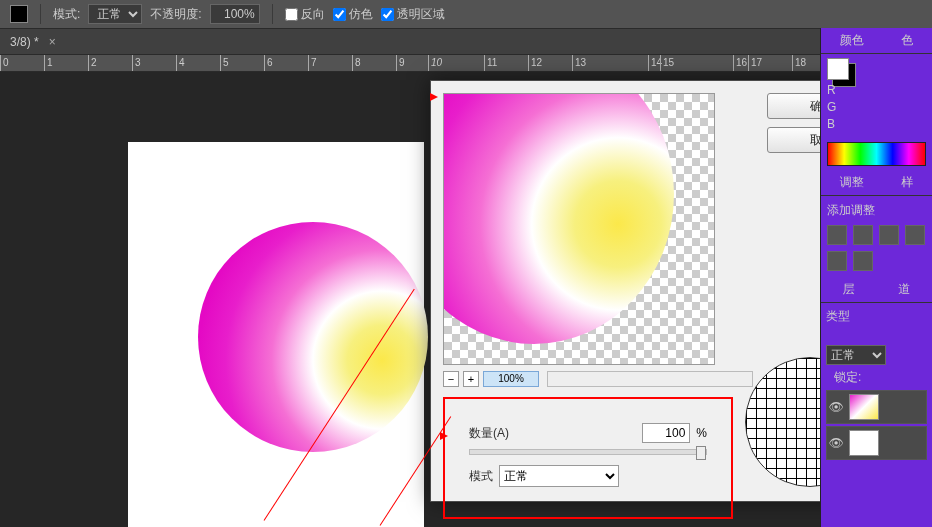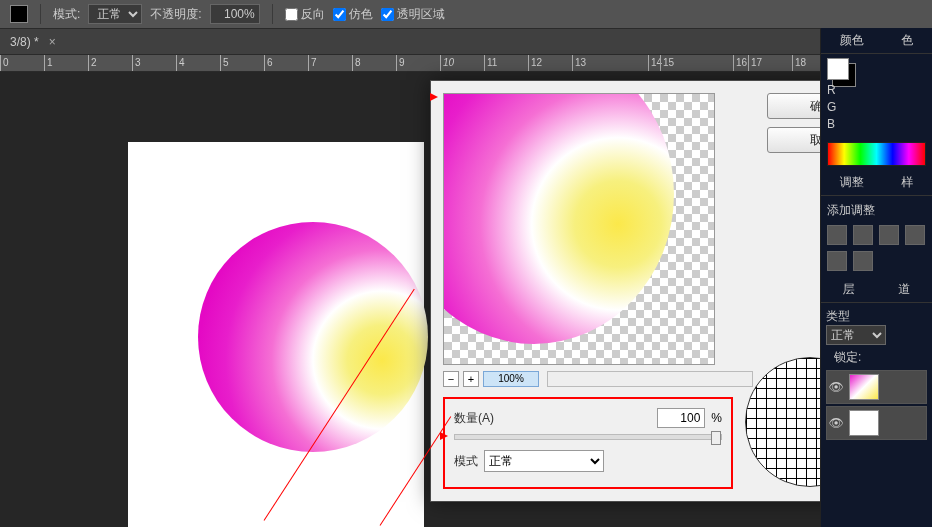--- a/index.html
+++ b/index.html
@@ -13,51 +13,51 @@
 .options-bar label{display:flex;align-items:center;color:#ccc}
 .doc-tab{height:26px;background:#404040;display:flex;align-items:center;padding:0 10px;color:#ccc;border-top:1px solid #2a2a2a}
 .doc-tab span{margin-right:6px}
 .doc-tab .close{color:#aaa;margin-left:4px}
 .ruler-h{position:absolute;top:54px;left:0;right:112px;height:18px;background:#535353;border-top:1px solid #2a2a2a;border-bottom:1px solid #2a2a2a;overflow:hidden;color:#ccc}
 .ruler-h .tick{position:absolute;top:0;height:18px;border-left:1px solid #aaa}
 .ruler-h .tick span{position:absolute;top:2px;left:2px;color:#ccc;font-size:10px}
 .canvas-area{position:absolute;top:72px;left:0;right:112px;bottom:0;background:#262626;overflow:hidden}
 .artboard{position:absolute;left:128px;top:70px;width:296px;height:445px;background:#fff}
 .blob{position:absolute;left:70px;top:80px;width:230px;height:230px;border-radius:50%;background:radial-gradient(circle at 80% 60%, #fbe84a 0%, #f7f07e 15%, #fff 30%, #f56fd4 48%, #e81ecb 68%, #e409c4 80%)}
-.right-dock{position:absolute;right:0;top:28px;bottom:0;width:112px;background:#0f172a;border-left:1px solid #222;color:#ccc}
+.right-dock{position:absolute;right:0;top:28px;bottom:0;width:112px;background:#6d28d9;border-left:1px solid #222;color:#ccc}
 .dock-row{display:flex;justify-content:space-around;align-items:center;height:26px;border-bottom:1px solid #333}
 .dock-row.tabs span{padding:4px 6px;cursor:pointer}
 .color-picker-rgb{padding:4px 6px}
 .color-picker-rgb .row{display:flex;align-items:center;margin-bottom:3px}
 .color-picker-rgb .row span{width:14px}
 .swatches-row{height:24px;background:linear-gradient(to right,#ff0000,#ffff00,#00ff00,#00ffff,#0000ff,#ff00ff,#ff0000);margin:4px 6px;border:1px solid #222}
 .adjustments{padding:6px}
 .adjustments .grid{display:flex;flex-wrap:wrap;gap:6px;margin-top:6px}
 .adjustments .grid .ic{width:20px;height:20px;background:#555;border:1px solid #666}
 .layers{padding:5px}
-.layers .hdr{display:flex;gap:10px;margin-bottom:0}
+.layers .hdr{display:flex;gap:10px;margin-bottom:20px}
 .layers select{background:#3a3a3a;color:#ccc;border:1px solid #666;height:20px;width:60px}
 .layers .layer-item{display:flex;align-items:center;height:34px;border:1px solid #555;margin-bottom:2px;background:#4a4a4a}
 .layers .eye{width:18px;text-align:center}
 .layers .thumb{width:30px;height:26px;background:#fff;margin:0 4px;border:1px solid #888;position:relative;overflow:hidden}
 .layers .thumb.grad{background:linear-gradient(135deg,#e81ecb,#fff,#fbe84a)}
 .layers .thumb.white{background:#fff}
 .dialog{position:absolute;left:430px;top:80px;width:460px;height:422px;background:#f0f0f0;border:1px solid #4a4a4a;box-shadow:0 0 20px rgba(0,0,0,.5)}
 .dialog .titlebar{height:28px;background:linear-gradient(#5c5c5c,#3f3f3f);display:flex;align-items:center;justify-content:space-between;padding:0 8px;color:#fff}
 .dialog .titlebar .ttl{border:2px solid #ff0000;padding:2px 14px;margin:-2px 0 -2px -8px}
 .dialog .titlebar .xbtn{width:40px;height:20px;background:#c75050;color:#fff;text-align:center;line-height:18px;border-radius:3px;font-family:Arial}
 .dialog .body{display:flex;padding:12px;gap:14px}
 .preview-col{flex:1}
 .preview-box{width:272px;height:272px;border:1px solid #999;background-image:linear-gradient(45deg,#ccc 25%,transparent 25%),linear-gradient(-45deg,#ccc 25%,transparent 25%),linear-gradient(45deg,transparent 75%,#ccc 75%),linear-gradient(-45deg,transparent 75%,#ccc 75%);background-size:16px 16px;background-position:0 0,0 8px,8px -8px,-8px 0;background-color:#fff;position:relative;overflow:hidden}
 .preview-shape{position:absolute;left:-50px;top:-50px;width:280px;height:300px;border-radius:50%;background:radial-gradient(circle at 80% 60%, #fbe84a 0%, #f7f07e 15%, #fff 30%, #f56fd4 48%, #e81ecb 68%, #e409c4 80%)}
 .zoom-row{display:flex;align-items:center;margin-top:6px;gap:4px}
 .zoom-row .zb{width:16px;height:16px;border:1px solid #999;background:#fff;text-align:center;line-height:14px;font-size:11px}
 .zoom-row .pct{width:56px;height:16px;background:#cde4f7;border:1px solid #7aa7d7;text-align:center;font-size:10px;line-height:14px}
 .zoom-row .scroll{flex:1;height:16px;border:1px solid #bbb;background:#eee;margin-left:4px;position:relative}
-.controls-box{border:2px solid #ff0000;padding:9px;margin-top:10px;width:290px}
+.controls-box{border:2px solid #ff0000;padding:24px;margin-top:10px;width:290px}
 .ctrl-row{display:flex;align-items:center;margin-bottom:6px;gap:6px}
 .ctrl-row label{color:#333}
 .ctrl-row input[type=text]{width:48px;height:20px;border:1px solid #999;text-align:right;padding:0 4px;background:#fff}
 .ctrl-row select{width:120px;height:22px;border:1px solid #999;background:#fff}
 .slider{height:6px;background:#ddd;border:1px solid #bbb;margin:2px 0 10px;position:relative}
 .slider .knob{position:absolute;right:0;top:-4px;width:10px;height:14px;background:#eee;border:1px solid #888}
 .btn-col{display:flex;flex-direction:column;gap:8px}
 .btn-col button{width:110px;height:26px;background:linear-gradient(#fdfdfd,#e3e3e3);border:1px solid #888;border-radius:3px;color:#222}
 .sphere-grid{width:130px;height:130px;position:absolute;right:14px;bottom:14px;border-radius:50%;overflow:hidden;background:#fff;border:1px solid #333}
 .sphere-grid::before,.sphere-grid::after{content:"";position:absolute;inset:0;background-image:repeating-linear-gradient(to right,#000 0,#000 1px,transparent 1px,transparent 10px),repeating-linear-gradient(to bottom,#000 0,#000 1px,transparent 1px,transparent 10px)}
@@ -119,21 +119,21 @@
     </div>
     <div class="tick" style="left: 308px;">
       <span>7</span>
     </div>
     <div class="tick" style="left: 352px;">
       <span>8</span>
     </div>
     <div class="tick" style="left: 396px;">
       <span>9</span>
     </div>
-    <div class="tick" style="left: 440px; font-style: italic;">
+    <div class="tick" style="left: 428px; font-style: italic;">
       <span>10</span>
     </div>
     <div class="tick" style="left: 484px;">
       <span>11</span>
     </div>
     <div class="tick" style="left: 528px;">
       <span>12</span>
     </div>
     <div class="tick" style="left: 572px;">
       <span>13</span>

